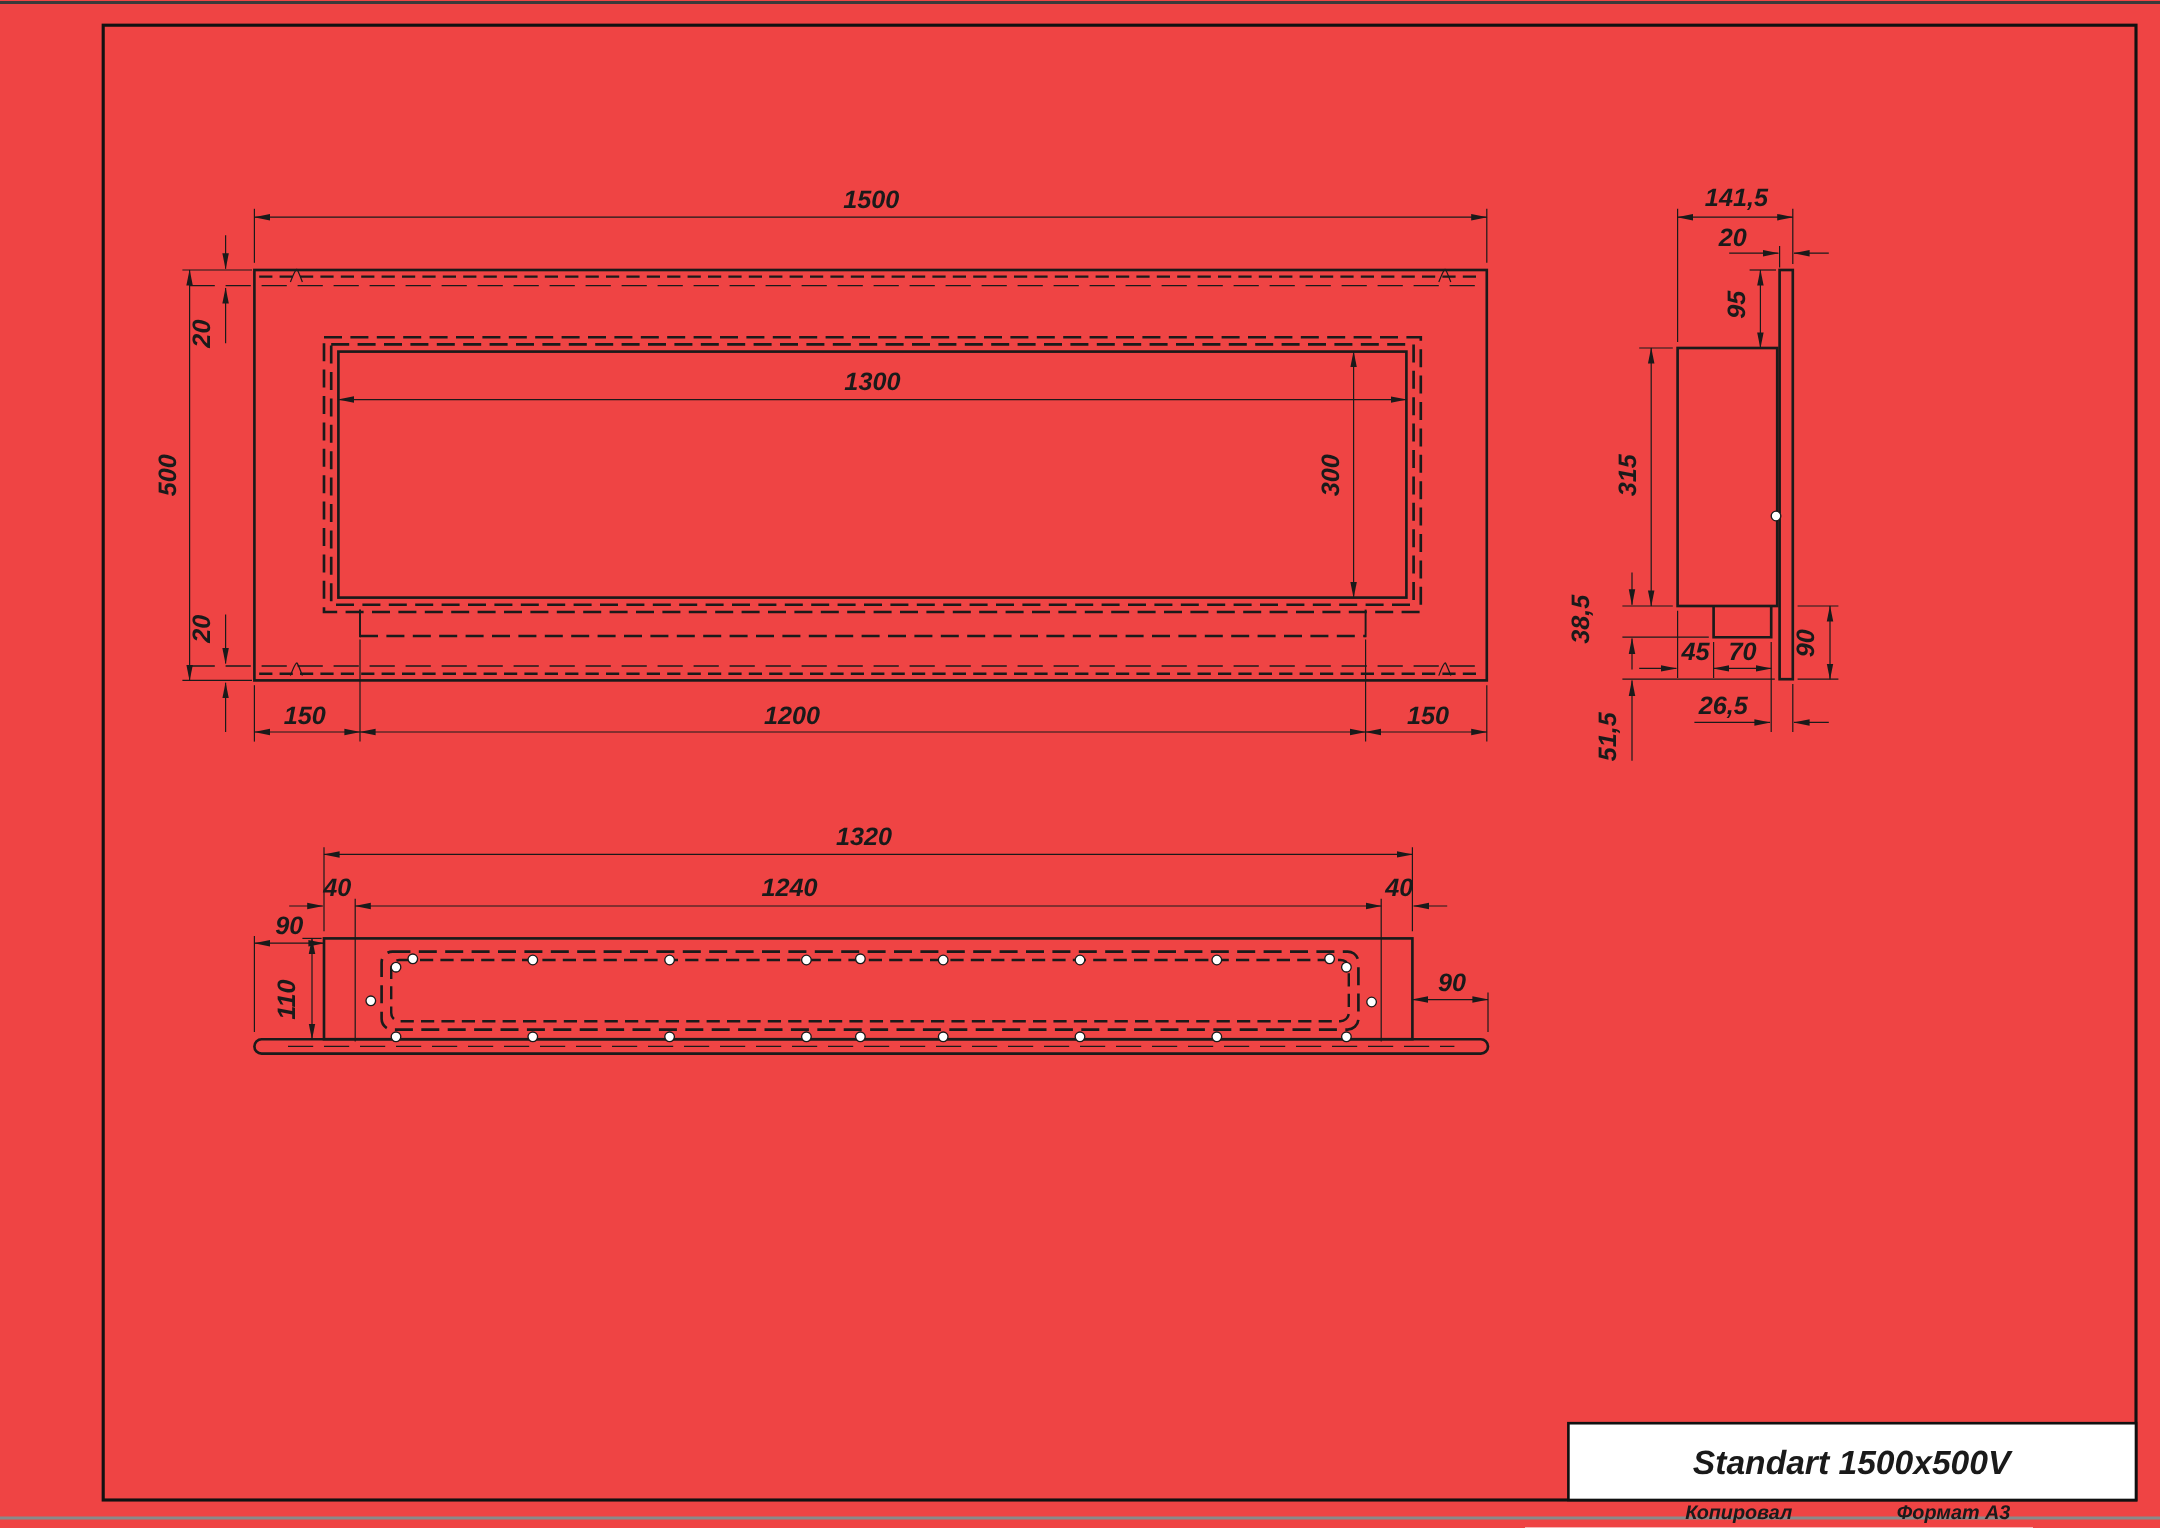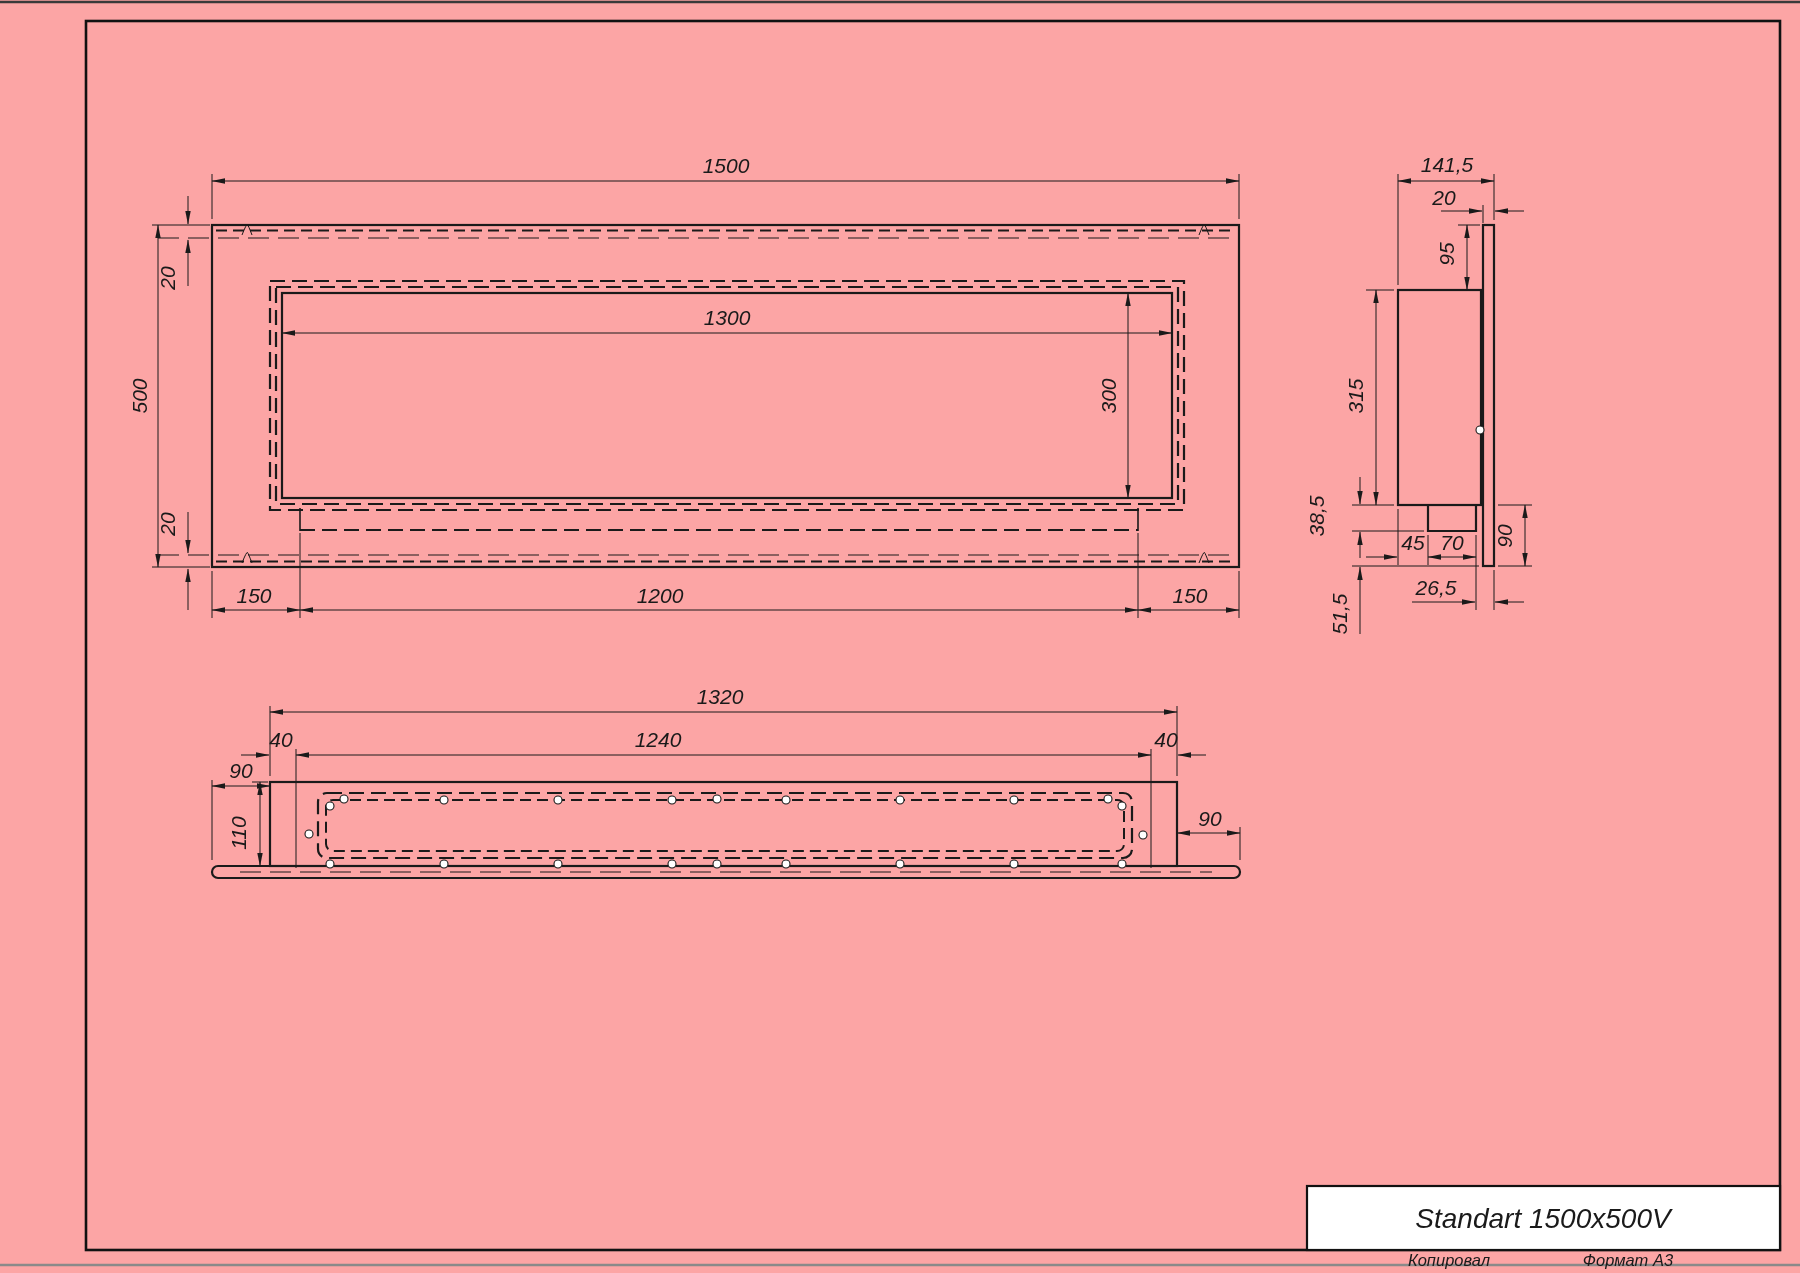--- a/index.html
+++ b/index.html
@@ -1,16 +1,16 @@
 <!DOCTYPE html>
 <html><head>
 <meta charset="utf-8">
 <style>
   html,body{margin:0;padding:0;background:#fff;}
-  #page{position:relative;width:1800px;height:1273px;background:#fca5a5;overflow:hidden;}
+  #page{position:relative;width:1800px;height:1273px;background:#ef4444;overflow:hidden;font-weight:bold;}
   svg{display:block;}
   .obj {stroke:#1a1a1a;stroke-width:2.2;fill:none;}
   .med {stroke:#1a1a1a;stroke-width:1.6;fill:none;}
   .objd {stroke:#1a1a1a;stroke-width:2.2;fill:none;stroke-dasharray:15 7;}
   .objd2{stroke:#1a1a1a;stroke-width:2;fill:none;stroke-dasharray:11 6;}
   .thin {stroke:#1a1a1a;stroke-width:1;fill:none;}
   .thind{stroke:#1a1a1a;stroke-width:1.1;fill:none;stroke-dasharray:21 9;}
   .dim  {stroke:#1a1a1a;stroke-width:1;fill:none;}
   .hole {stroke:#1a1a1a;stroke-width:1.1;fill:#ffffff;}
   .frame{stroke:#111;stroke-width:2.6;fill:none;}

